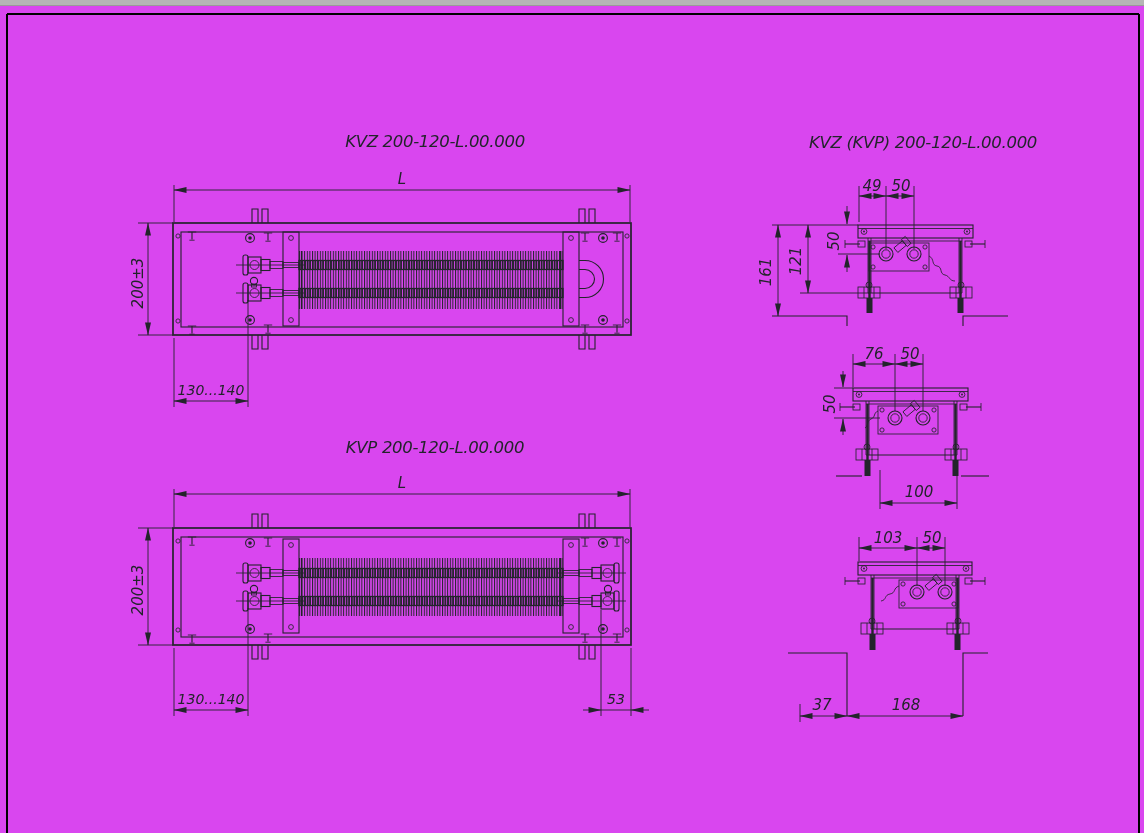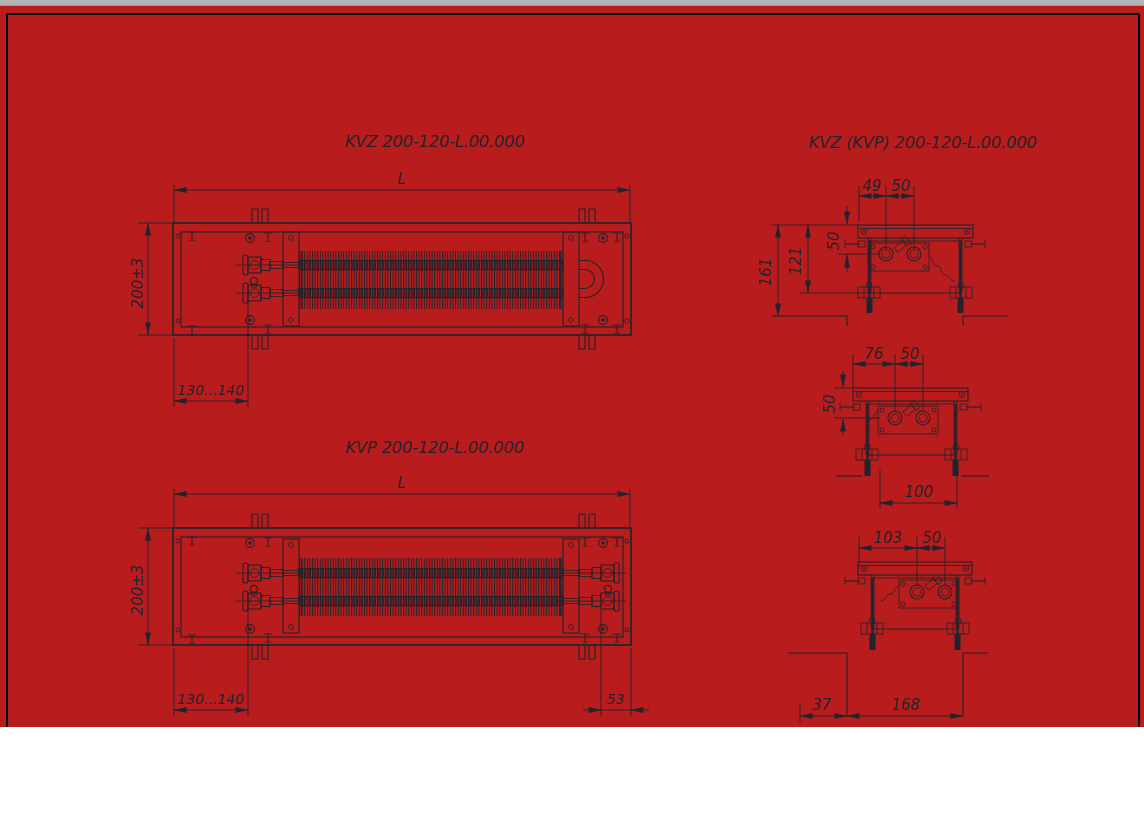--- a/index.html
+++ b/index.html
@@ -1,16 +1,16 @@
 <!DOCTYPE html>
 <html><head>
 <meta charset="utf-8">
 <style>
   html,body{margin:0;padding:0;background:#ffffff;}
-  #screen{position:relative;width:1144px;height:727px;background:#b91c1c;overflow:hidden;
+  #screen{position:relative;width:1144px;height:833px;background:#d946ef;overflow:hidden;
           font-family:"DejaVu Sans",sans-serif;}
   #topstrip{position:absolute;left:0;top:0;width:1144px;height:5px;background:#b5b5b5;
             border-bottom:1px solid #9a9a9a;}
   svg{position:absolute;left:0;top:0;}
   .ln{stroke:#23242b;fill:none;stroke-width:1.1;stroke-linecap:butt;}
   .s2{stroke-width:1.7;}
   .sth{stroke-width:.85;}
   .sl{stroke-width:2.4;}
   .fl{fill:#23242b;stroke:none;}
   .dim{stroke:#23242b;stroke-width:.9;fill:none;}

